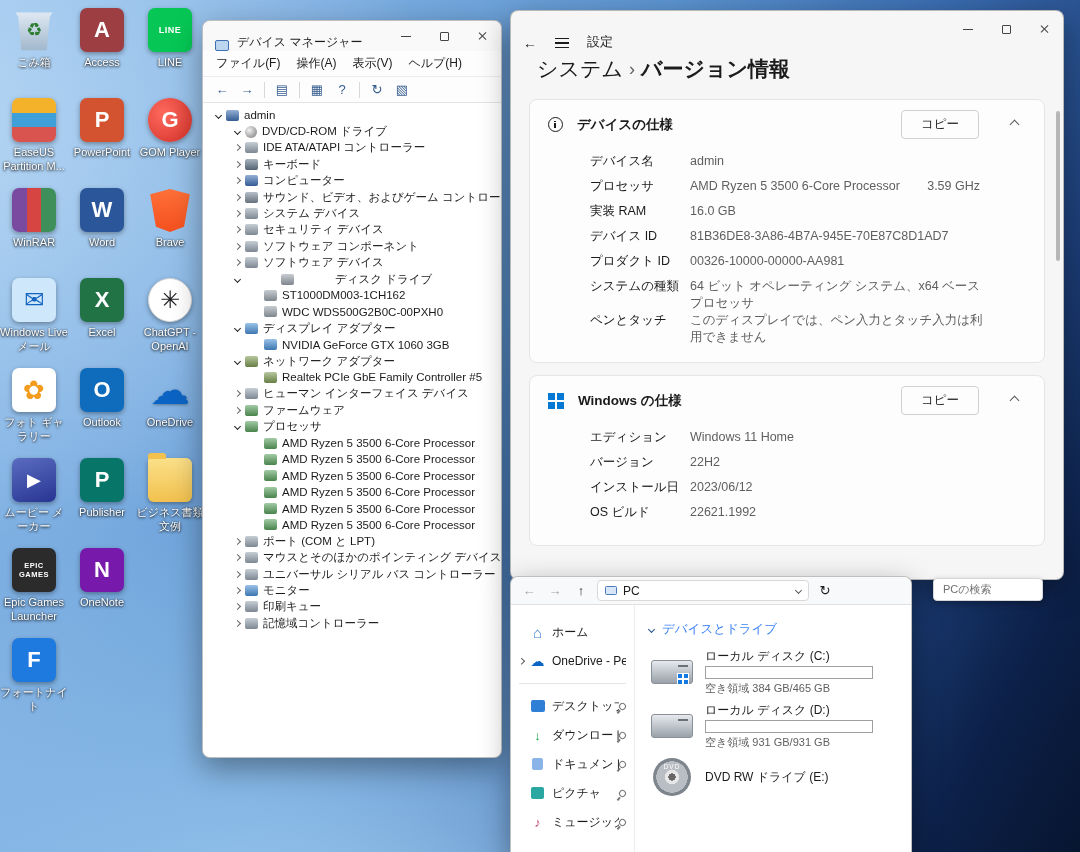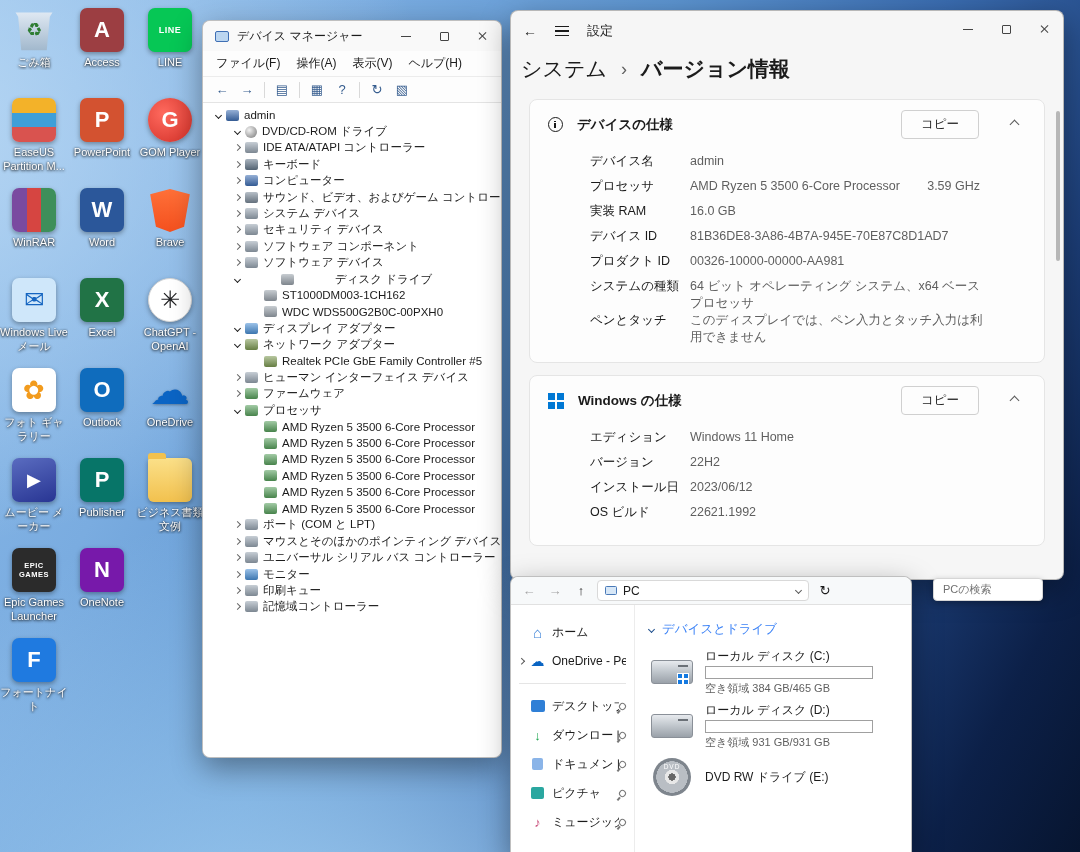--- a/index.html
+++ b/index.html
@@ -43,21 +43,21 @@
   .k-photo { background:#fff; } .k-photo .g { color:#f29b1d; font-size:26px; }
   .k-cloud { background:transparent; box-shadow:none; } .k-cloud .g { color:#0b64c4; font-size:40px; text-shadow:0 1px 3px rgba(0,0,0,.35); }
   .k-movie { background:linear-gradient(160deg,#5a6cc0,#283593); } .k-movie .g { font-size:18px; }
   .k-folder { background:linear-gradient(180deg,#fbe089,#f2c14e); border-radius:3px 6px 6px 6px; }
   .k-folder::before { content:""; position:absolute; top:-5px; left:0; width:18px; height:6px; background:#f2c14e; border-radius:3px 3px 0 0; }
   .k-epic { background:#2b2b2b; } .k-epic .g { font-size:7.5px; text-align:center; line-height:1.25; letter-spacing:.5px; }
 
   
   .window { position:absolute; background:#fff; border-radius:8px; border:1px solid rgba(0,0,0,.25);
             box-shadow:0 10px 30px rgba(0,0,0,.38); }
-  .titlebar { display:flex; align-items:center; height:32px; padding-left:12px; }
+  .titlebar { display:flex; align-items:flex-end; height:32px; padding-left:12px; }
   .win-controls { margin-left:auto; display:flex; height:100%; }
   .win-btn { width:38px; height:100%; display:flex; align-items:center; justify-content:center; }
   .glyph-min { width:10px; height:1px; background:#444; }
   .glyph-max { width:9px; height:9px; border:1px solid #444; border-radius:1px; }
   .glyph-close { position:relative; width:10px; height:10px; }
   .glyph-close::before,.glyph-close::after { content:""; position:absolute; left:4.5px; top:0; width:1.2px; height:10px; background:#444; }
   .glyph-close::before { transform:rotate(45deg); } .glyph-close::after { transform:rotate(-45deg); }
   .chev { display:inline-block; width:7px; height:7px; border-right:1.4px solid #5a5a5a; border-bottom:1.4px solid #5a5a5a; }
   .chev.up { transform:rotate(-135deg); } .chev.down { transform:rotate(45deg); } .chev.right { transform:rotate(-45deg); }
 
@@ -91,21 +91,21 @@
   .tlabel { font-size:11.5px; }
 
   
   .settings { left:510px; top:10px; width:554px; height:570px; background:#f6f6f6; overflow:hidden; }
   .settings .titlebar { height:40px; gap:18px; background:transparent; }
   .nav-back { font-size:14px; color:#1b1b1b; }
   .hamburger { display:inline-block; width:14px; }
   .hamburger i { display:block; height:1.4px; background:#1b1b1b; margin:3px 0; }
   .settings .title { font-size:13px; }
   .settings .win-btn { height:36px; }
-  .breadcrumb { display:flex; align-items:center; gap:14px; padding:4px 10px 12px; }
+  .breadcrumb { display:flex; align-items:center; gap:6px; padding:4px 26px 12px; }
   .breadcrumb .parent { font-size:21px; color:#1b1b1b; }
   .breadcrumb .sep { font-size:18px; color:#5f5f5f; }
   .breadcrumb .current { font-size:21px; font-weight:bold; }
   .s-body { padding:4px 18px; }
   .card { background:#fdfdfd; border:1px solid #e5e5e5; border-radius:8px; }
   .card-head { display:flex; align-items:center; gap:14px; padding:10px 16px 10px 18px; min-height:46px; }
   .info-icon { width:15px; height:15px; border:1.5px solid #1b1b1b; border-radius:50%; position:relative; flex:0 0 15px; }
   .info-icon::before { content:""; position:absolute; left:5.2px; top:2.5px; width:1.6px; height:1.6px; background:#1b1b1b; }
   .info-icon::after { content:""; position:absolute; left:5.2px; top:5.2px; width:1.6px; height:4.5px; background:#1b1b1b; }
   .winlogo { width:16px; height:16px; flex:0 0 16px; background:#0078d4;
@@ -428,20 +428,25 @@
         <span class="ti ti-drive"></span>
         <span class="tlabel">WDC WDS500G2B0C-00PXH0</span>
       </div>
       <div class="trow" style="padding-left: 27px;">
         <span class="texp">
           <i class="chev down"></i>
         </span>
         <span class="ti ti-display"></span>
         <span class="tlabel">ディスプレイ アダプター</span>
       </div>
+      <div class="trow" style="padding-left: 46px;">
+        <span class="texp"></span>
+        <span class="ti ti-display"></span>
+        <span class="tlabel">NVIDIA GeForce GTX 1060 3GB</span>
+      </div>
       <div class="trow" style="padding-left: 27px;">
         <span class="texp">
           <i class="chev down"></i>
         </span>
         <span class="ti ti-network"></span>
         <span class="tlabel">ネットワーク アダプター</span>
       </div>
       <div class="trow" style="padding-left: 46px;">
         <span class="texp"></span>
         <span class="ti ti-network"></span>

